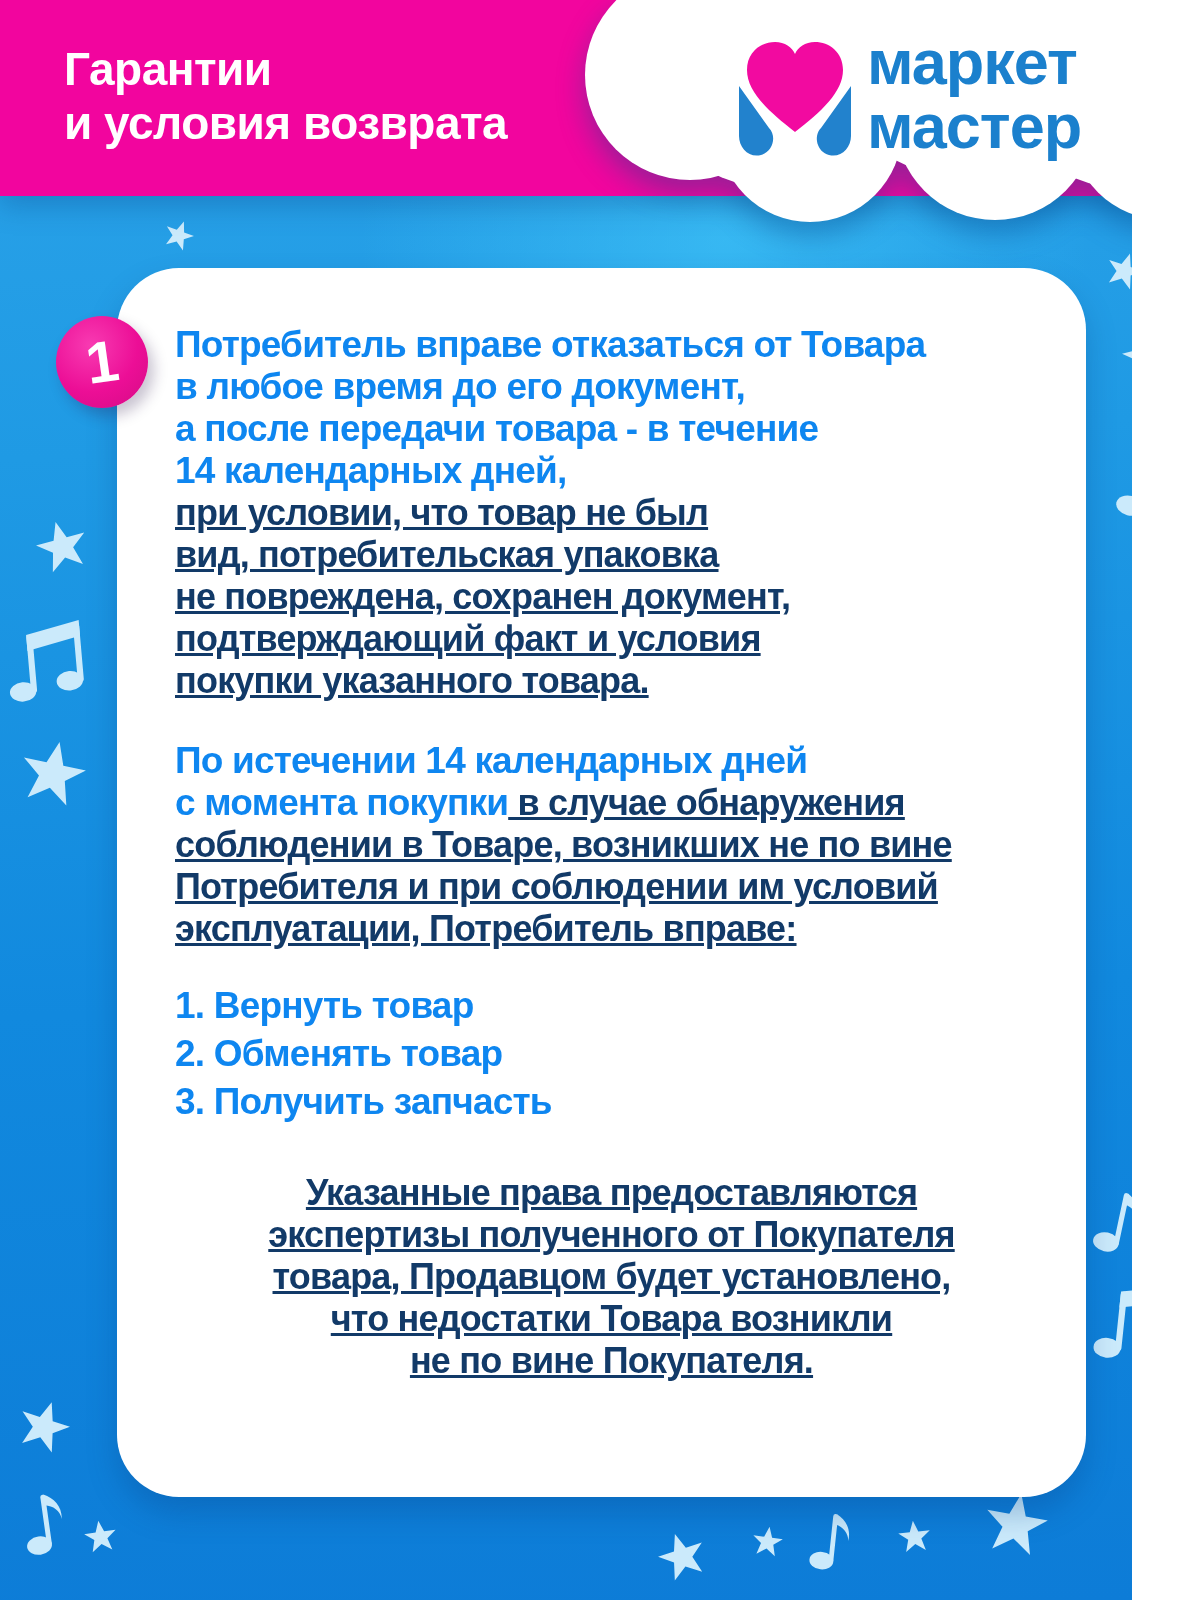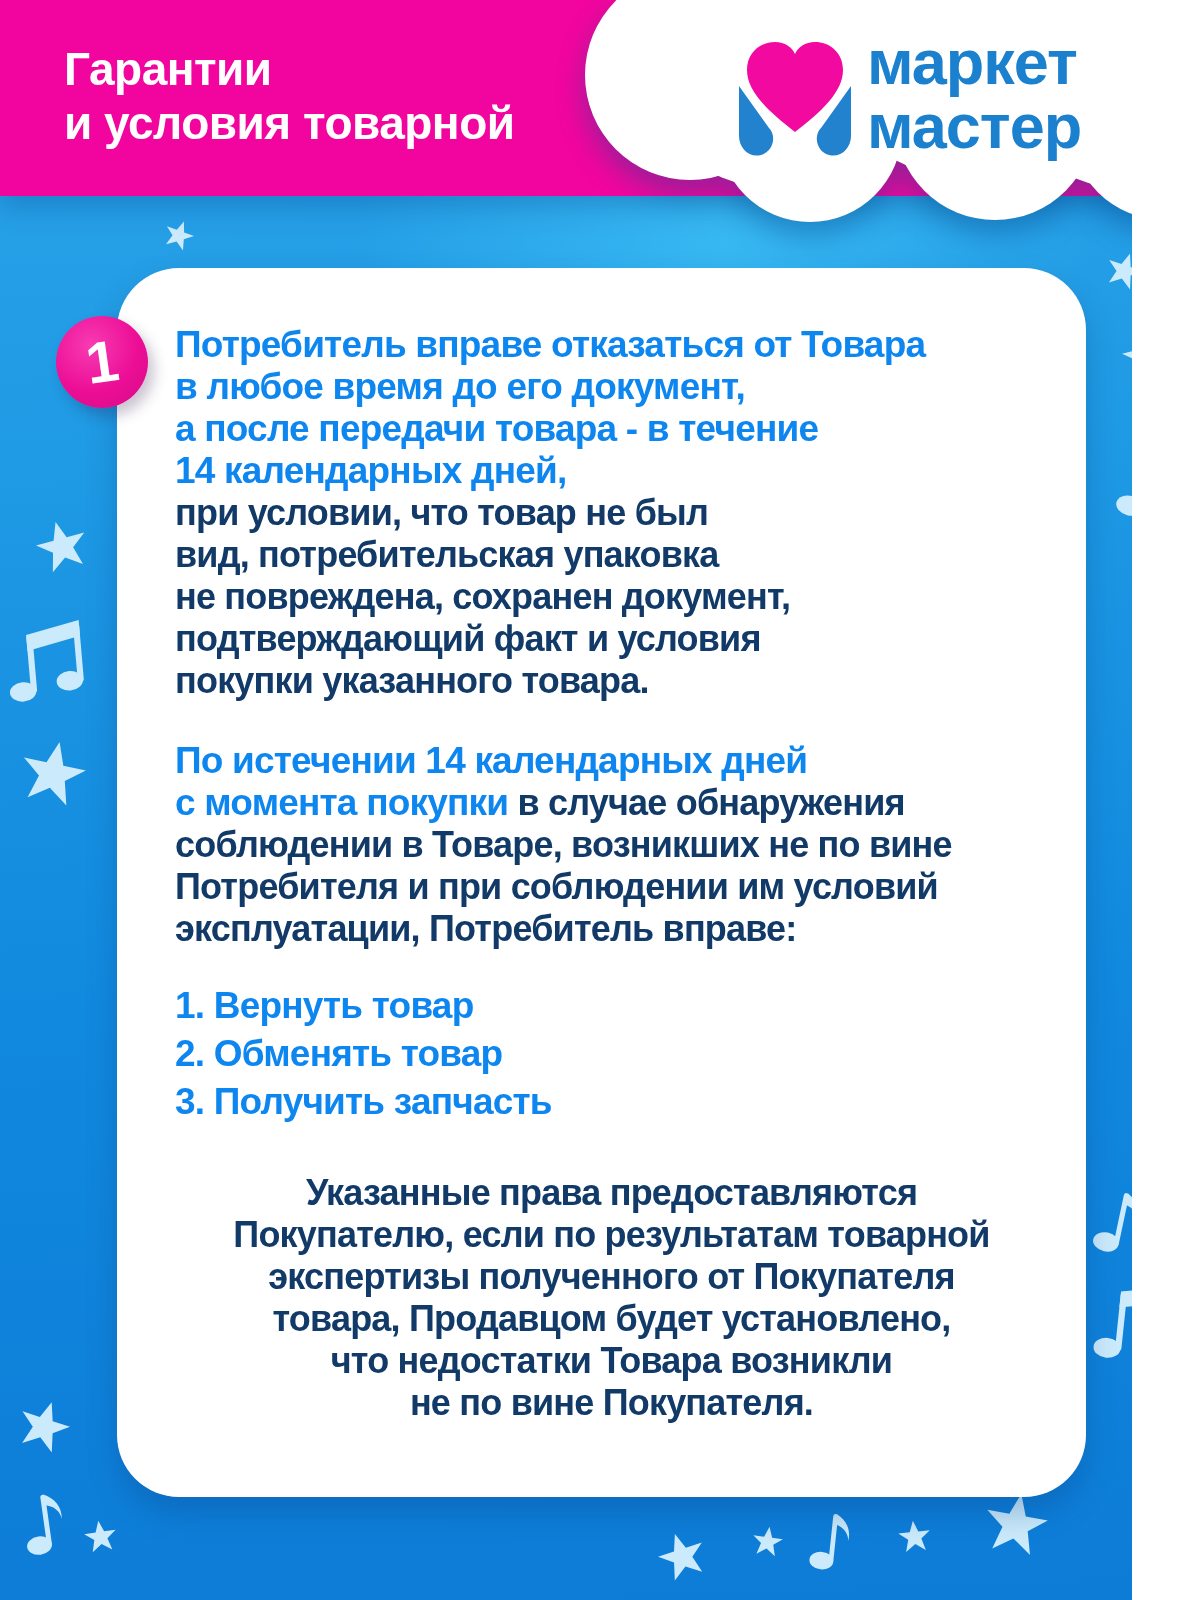--- a/index.html
+++ b/index.html
@@ -26,21 +26,21 @@
   .card{position:absolute;left:117px;top:268px;width:969px;height:1229px;background:#ffffff;
     border-radius:62px;box-shadow:0 16px 30px rgba(7,60,130,.28);z-index:2;
     padding:56px 38px 0 58px;box-sizing:border-box;}
   .badge{position:absolute;left:-61px;top:48px;width:92px;height:92px;border-radius:50%;
     background:radial-gradient(circle at 38% 32%,#f83bb2 0%,#ec0e96 55%,#d40b85 100%);
     box-shadow:6px 8px 14px rgba(40,20,70,.25);z-index:3;
     display:flex;align-items:center;justify-content:center;}
   .badge span{color:#ffffff;font-weight:800;font-size:58px;transform:rotate(-8deg);line-height:1;}
   .ln{white-space:nowrap;}
   .hl{color:#0e86f0;font-weight:800;font-size:37px;line-height:42px;letter-spacing:-0.8px;}
-  .bd{color:#123a68;font-weight:600;font-size:36px;line-height:42px;letter-spacing:-0.8px;}
+  .bd{color:#123a68;font-weight:600;font-size:36px;line-height:42px;letter-spacing:-0.8px;text-decoration:underline;}
   .para2{margin-top:38px;}
   .options{margin-top:32px;}
   .options .ln{line-height:48px;}
   .note{margin-top:46px;text-align:center;}
   .inline{display:inline;}
 </style>
 </head>
 <body>
 
 <svg width="0" height="0" style="position:absolute">
@@ -119,21 +119,21 @@
   <svg class="deco" style="left:6px;top:610px;transform:rotate(-5deg)" width="88" height="92" viewBox="0 0 100 104">
       <use href="#sym-note2"></use>
     </svg>
   <svg class="deco" style="left:1096px;top:1270px;transform:rotate(6deg)" width="90" height="94" viewBox="0 0 100 104">
       <use href="#sym-note2"></use>
     </svg>
 
   <header class="header">
     <div class="header-title">
       <div>Гарантии</div>
-      <div>и условия товарной</div>
+      <div>и условия возврата</div>
     </div>
   </header>
 
   <div class="cloud">
     <svg class="cloud-shape" width="625" height="245" viewBox="0 0 625 245">
       <g fill="#ffffff">
         <circle cx="210" cy="25" r="165"></circle>
         <circle cx="400" cy="10" r="170"></circle>
         <circle cx="560" cy="30" r="160"></circle>
         <circle cx="115" cy="75" r="105"></circle>
@@ -184,20 +184,19 @@
     </section>
 
     <section class="options">
       <div class="ln hl">1. Вернуть товар</div>
       <div class="ln hl">2. Обменять товар</div>
       <div class="ln hl">3. Получить запчасть</div>
     </section>
 
     <section class="note">
       <div class="ln bd">Указанные права предоставляются</div>
-      <div class="ln bd">Покупателю, если по результатам товарной</div>
       <div class="ln bd">экспертизы полученного от Покупателя</div>
       <div class="ln bd">товара, Продавцом будет установлено,</div>
       <div class="ln bd">что недостатки Товара возникли</div>
       <div class="ln bd">не по вине Покупателя.</div>
     </section>
   </main>
 </div>
 
 </body></html>

